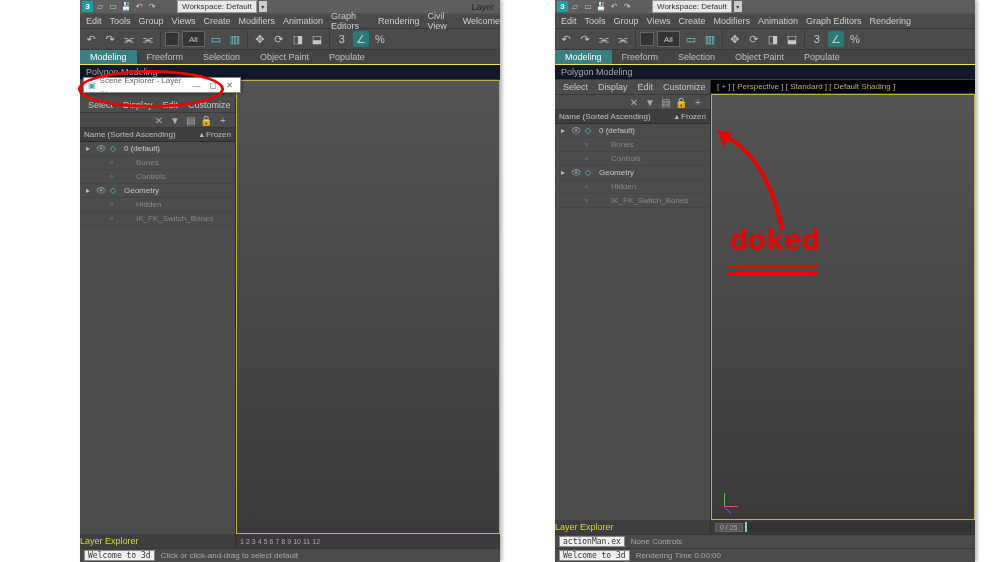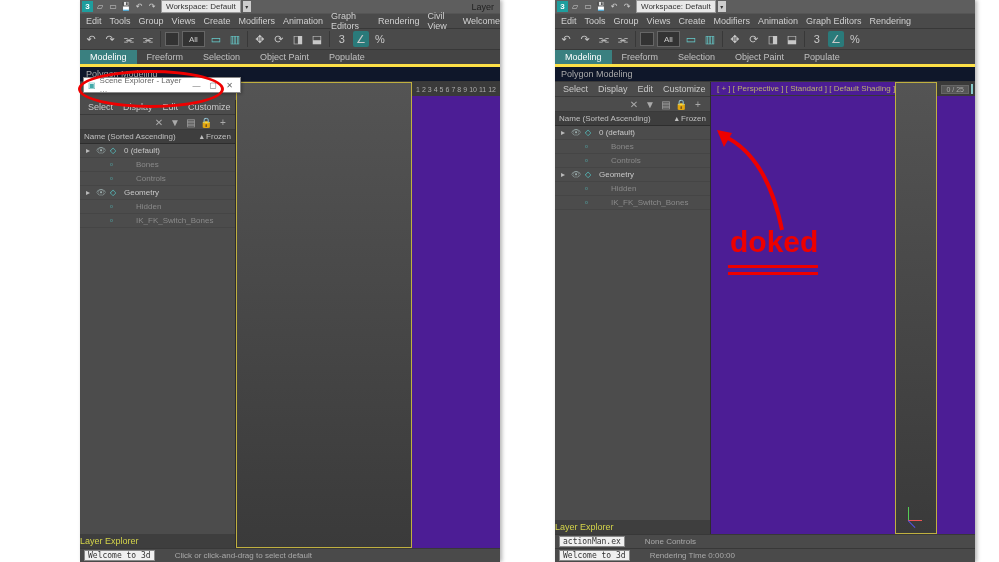--- a/index.html
+++ b/index.html
@@ -5,36 +5,36 @@
 html,body{margin:0;padding:0;background:#fff;font-family:"Segoe UI",Tahoma,sans-serif;font-size:10px;color:#ccc;width:999px;height:562px;overflow:hidden}
 .stage{position:relative;width:999px;height:562px;background:#fff}
 .app{position:absolute;top:0;width:420px;height:562px;background:#4a4a4a;display:flex;flex-direction:column;box-shadow:2px 0 4px rgba(0,0,0,.3)}
 .app.left{left:80px}
 .app.right{left:555px}
 
 .titlebar{height:13px;background:#5e5e5e;display:flex;align-items:center;gap:2px;padding:0 2px}
 .logo{width:11px;height:11px;background:#1e9e9e;color:#fff;font-size:8px;font-weight:bold;display:flex;align-items:center;justify-content:center}
 .qat{display:flex;gap:3px;align-items:center}
 .qat span{width:10px;height:10px;display:inline-flex;align-items:center;justify-content:center;color:#ccc;font-size:8px}
-.ws{background:#e8e8e8;color:#333;font-size:8px;padding:0 4px;height:11px;display:flex;align-items:center;border:1px solid #999;margin-left:2px}
+.ws{background:#e8e8e8;color:#333;font-size:8px;padding:0 4px;height:11px;display:flex;align-items:center;border:1px solid #999;margin-left:18px}
 .ws-drop{width:8px;height:11px;background:#ccc;display:flex;align-items:center;justify-content:center;font-size:6px;color:#333}
 .title-txt{margin-left:auto;color:#222;font-size:9px;padding-right:4px}
 
 .menubar{height:14px;background:#4a4a4a;display:flex;align-items:center;padding-left:6px;gap:8px;border-top:1px solid #555;border-bottom:1px solid #383838}
 .menubar span{color:#d0d0d0;font-size:9px;cursor:default}
 
 .toolbar{height:20px;background:#4a4a4a;display:flex;align-items:center;gap:3px;padding:0 3px;border-bottom:1px solid #383838}
 .tb-btn{width:16px;height:16px;display:flex;align-items:center;justify-content:center;font-size:11px;color:#c8c8c8;border-radius:2px}
 .tb-btn.blue{color:#6cc}
 .tb-btn.teal{background:#2a7a7a}
 .tb-sel{height:14px;background:#333;color:#ccc;font-size:8px;padding:0 6px;border:1px solid #666;display:flex;align-items:center}
 .tb-chk{width:12px;height:12px;background:#333;border:1px solid #666}
 .tb-sep{width:1px;height:16px;background:#383838;margin:0 1px}
 
-.ribbon{height:14px;background:#444;display:flex;border-bottom:3px solid #fde047}
+.ribbon{height:14px;background:#444;display:flex;border-bottom:1px solid #fde047}
 .rtab{padding:0 10px;font-size:9px;color:#c0c0c0;height:14px;display:flex;align-items:center}
 .rtab.active{background:#3a8080;color:#fff}
 .rpanel{height:14px;background:#0f172a;font-size:9px;color:#aaa;padding-left:6px;display:flex;align-items:center;border-bottom:1px solid #383838}
 
 .body-row{flex:1;display:flex;min-height:0}
 .explorer{width:155px;background:#4c4c4c;display:flex;flex-direction:column;border-right:1px solid #2d2d2d}
 .ex-menu{height:14px;display:flex;align-items:center;gap:10px;padding-left:8px;font-size:9px;color:#c8c8c8;border-bottom:1px solid #3a3a3a}
 .ex-tools{height:14px;display:flex;align-items:center;justify-content:flex-end;gap:4px;padding:0 6px;color:#aaa;font-size:10px;border-bottom:1px solid #3a3a3a}
 .ex-tools span{width:12px;height:12px;display:flex;align-items:center;justify-content:center}
 .ex-hdr{height:13px;background:#3e3e3e;display:flex;align-items:center;font-size:8px;color:#c0c0c0;border-bottom:1px solid #2d2d2d}
@@ -43,44 +43,44 @@
 .ex-list{flex:1;overflow:hidden}
 .ex-row{height:13px;display:flex;align-items:center;font-size:8px;color:#8a8a8a;border-bottom:1px solid #454545;padding-left:4px;gap:4px}
 .ex-row.layer{color:#c8c8c8}
 .ex-row .tw{width:8px;text-align:center;color:#bbb}
 .ex-row .eye{width:10px;color:#9aa}
 .ex-row .ico{width:10px;color:#5cc}
 .ex-row .nm{flex:1}
 .ex-row.indent .nm{padding-left:12px}
 .ex-foot{height:14px;background:#3e3e3e;color:#d4d44a;font-size:9px;padding-left:0;display:flex;align-items:center}
 
-.viewport{flex:1;display:flex;background:#4c1d95}
+.viewport{flex:1;display:flex;flex-direction:column;background:#000000}
 .vp-label{height:13px;color:#b8b070;font-size:8px;padding-left:6px;display:flex;align-items:center;border-bottom:1px solid #383838}
 .vp-canvas{flex:1;background:linear-gradient(#545454,#3a3a3a);position:relative;border:1px solid #c0b040;margin:0}
 .axis{position:absolute;left:8px;bottom:8px;width:22px;height:22px}
 .axis .y{position:absolute;left:4px;bottom:4px;width:1px;height:14px;background:#5c5}
 .axis .x{position:absolute;left:4px;bottom:4px;width:14px;height:1px;background:#e55}
 .axis .z{position:absolute;left:4px;bottom:4px;width:10px;height:1px;background:#55e;transform:rotate(45deg);transform-origin:left}
 
 .timeline{height:14px;background:#3a3a3a;display:flex;align-items:center;font-size:7px;color:#aaa;padding:0 4px;gap:2px}
 .tl-frame{background:#555;padding:0 4px;border:1px solid #666}
 .tl-track{flex:1;height:10px;background:#333;position:relative}
 .tl-pos{position:absolute;left:0;top:0;width:2px;height:100%;background:#8cc}
 
-.status{height:13px;background:#4a4a4a;display:flex;align-items:center;font-size:8px;color:#aaa;padding:0 4px;gap:20px;border-top:1px solid #383838}
+.status{height:13px;background:#4a4a4a;display:flex;align-items:center;font-size:8px;color:#aaa;padding:0 4px;gap:6px;border-top:1px solid #383838}
 .welcome{background:#f0f0f0;color:#333;font-family:monospace;font-size:8px;padding:0 3px;border:1px solid #888}
 
 .float-dlg{position:absolute;left:3px;top:77px;width:156px;background:#fff;border:1px solid #888;box-shadow:1px 1px 3px rgba(0,0,0,.3)}
 .float-ttl{height:14px;display:flex;align-items:center;font-size:8px;color:#666;padding:0 4px;gap:4px}
 .float-ttl .ico{color:#4aa}
 .float-ttl .spacer{flex:1}
 .float-ttl .win-btn{width:14px;text-align:center;color:#666}
 
 .ann-circle{position:absolute;border:3px solid #e00;border-radius:50%;pointer-events:none}
-.ann-text{position:absolute;color:#e00;font-family:Liberation Sans, sans-serif;font-size:30px;font-weight:bold;pointer-events:none}
+.ann-text{position:absolute;color:#e00;font-family:Liberation Mono, monospace;font-size:30px;font-weight:bold;pointer-events:none}
 .ann-underline{position:absolute;background:#e00;height:3px;pointer-events:none}
 .ann-arrow{position:absolute;pointer-events:none}
 </style>
 </head>
 <body>
 
 <div class="stage">
 
 <div class="app left">
   <div class="titlebar">

